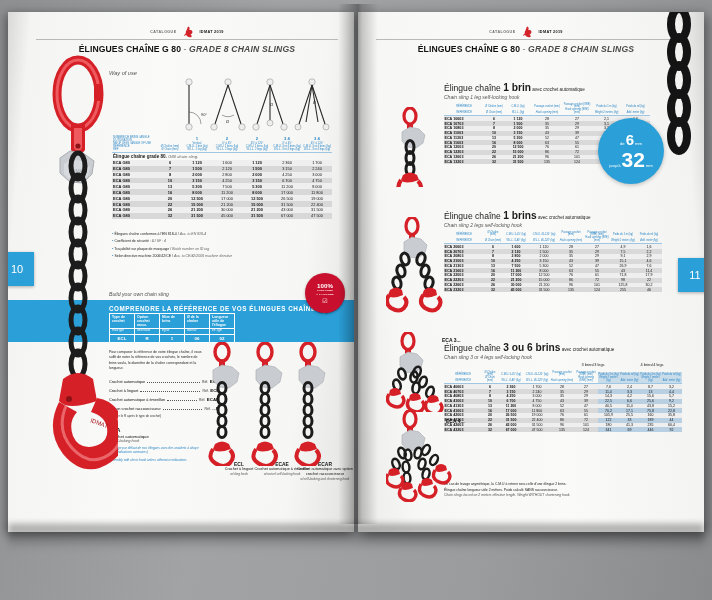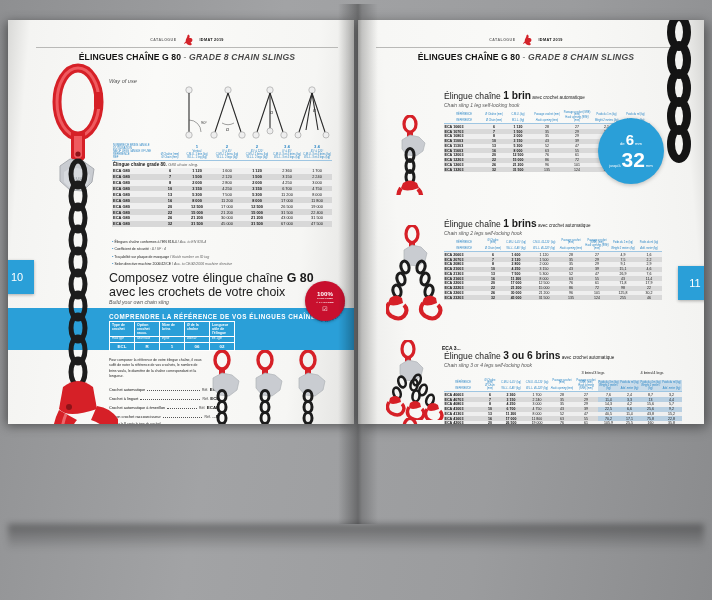--- a/index.html
+++ b/index.html
@@ -5,21 +5,21 @@
   * { box-sizing: border-box; margin:0; padding:0; }
   html,body { width:712px; height:600px; overflow:hidden; background:#9a9a9a; }
   body { font-family:"Liberation Sans", sans-serif; }
 
   #stage { position:relative; width:712px; height:600px;
     background:linear-gradient(100deg,#8e8f91 0%,#a2a3a5 35%,#9b9c9e 70%,#8a8b8d 100%); }
 
   
   .spread { position:absolute; left:8px; top:4px; width:696px; height:520px; }
 
-  .page { position:absolute; top:16px; height:404px; background:#f2f2f0; overflow:hidden; }
+  .page { position:absolute; top:8px; height:520px; background:#f2f2f0; overflow:hidden; }
   .page.left  { left:0;    width:346px;
      background:linear-gradient(95deg,#d9d9d7 0%,#f4f4f2 6%,#fafaf8 40%,#f6f6f4 82%,#e2e2e0 100%);
      box-shadow: -2px 2px 10px rgba(0,0,0,.45); }
   .page.right { left:350px; width:346px;
      background:linear-gradient(265deg,#d4d4d2 0%,#f3f3f1 7%,#fafaf8 45%,#f7f7f5 85%,#eaeae8 100%);
      box-shadow: 3px 3px 12px rgba(0,0,0,.45); }
 
   
   .gutter { position:absolute; left:330px; top:0; width:40px; height:520px;
      background:linear-gradient(90deg, rgba(0,0,0,0) 0%, rgba(0,0,0,.30) 45%, rgba(0,0,0,.34) 50%, rgba(0,0,0,.20) 60%, rgba(0,0,0,0) 100%);
@@ -385,24 +385,20 @@
         </table>
       </div>
 
       <div class="bullets">
           <div class="bl"><span class="dot">•</span> Élingues chaîne conformes à l'EN 818-4 / <i>Acc. to EN 818-4</i></div>
           <div class="bl"><span class="dot">•</span> Coefficient de sécurité : 4 / <i>SF : 4</i></div>
           <div class="bl"><span class="dot">•</span> Traçabilité sur plaque de marquage / <i>Batch number on ID tag</i></div>
           <div class="bl"><span class="dot">•</span> Selon directive machine 2006/42/CE / <i>Acc. to CE/42/2006 machine directive</i></div>
         </div>
 
-      <div class="l-h2">
-        <span>Composez votre élingue chaîne </span><b>G 80</b><br>
-        <span>avec les crochets de votre choix</span>
-      </div>
       <div class="l-h2s">Build your own chain sling</div>
 
       <div class="badge100">
         <svg class="arc" viewBox="0 0 50 50">
           <defs>
               <path id="arcp" d="M5,26 a20,20 0 0 0 40,0" fill="none"></path>
             </defs>
           <text><textPath href="#arcp" startOffset="12%">CONFORME 100% aux normes</textPath></text>
         </svg>
         <div class="circ">

